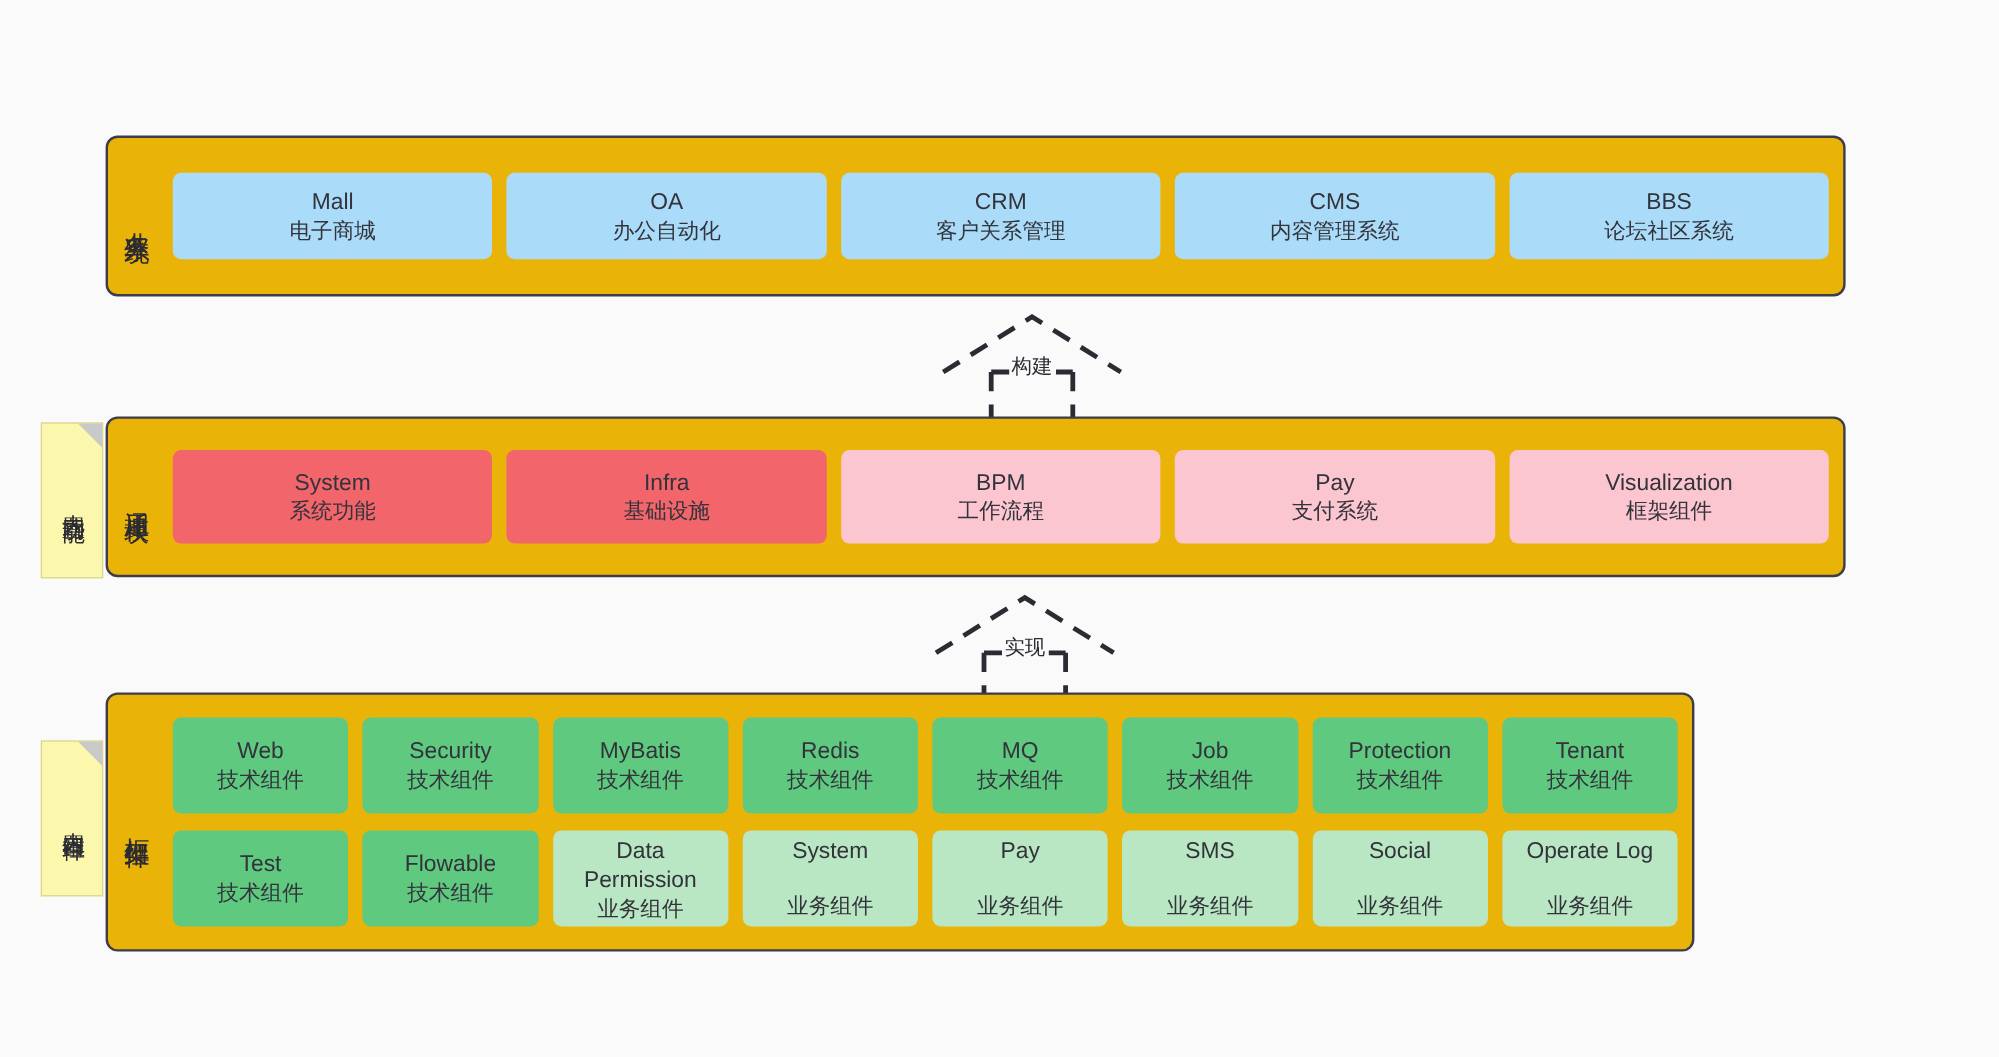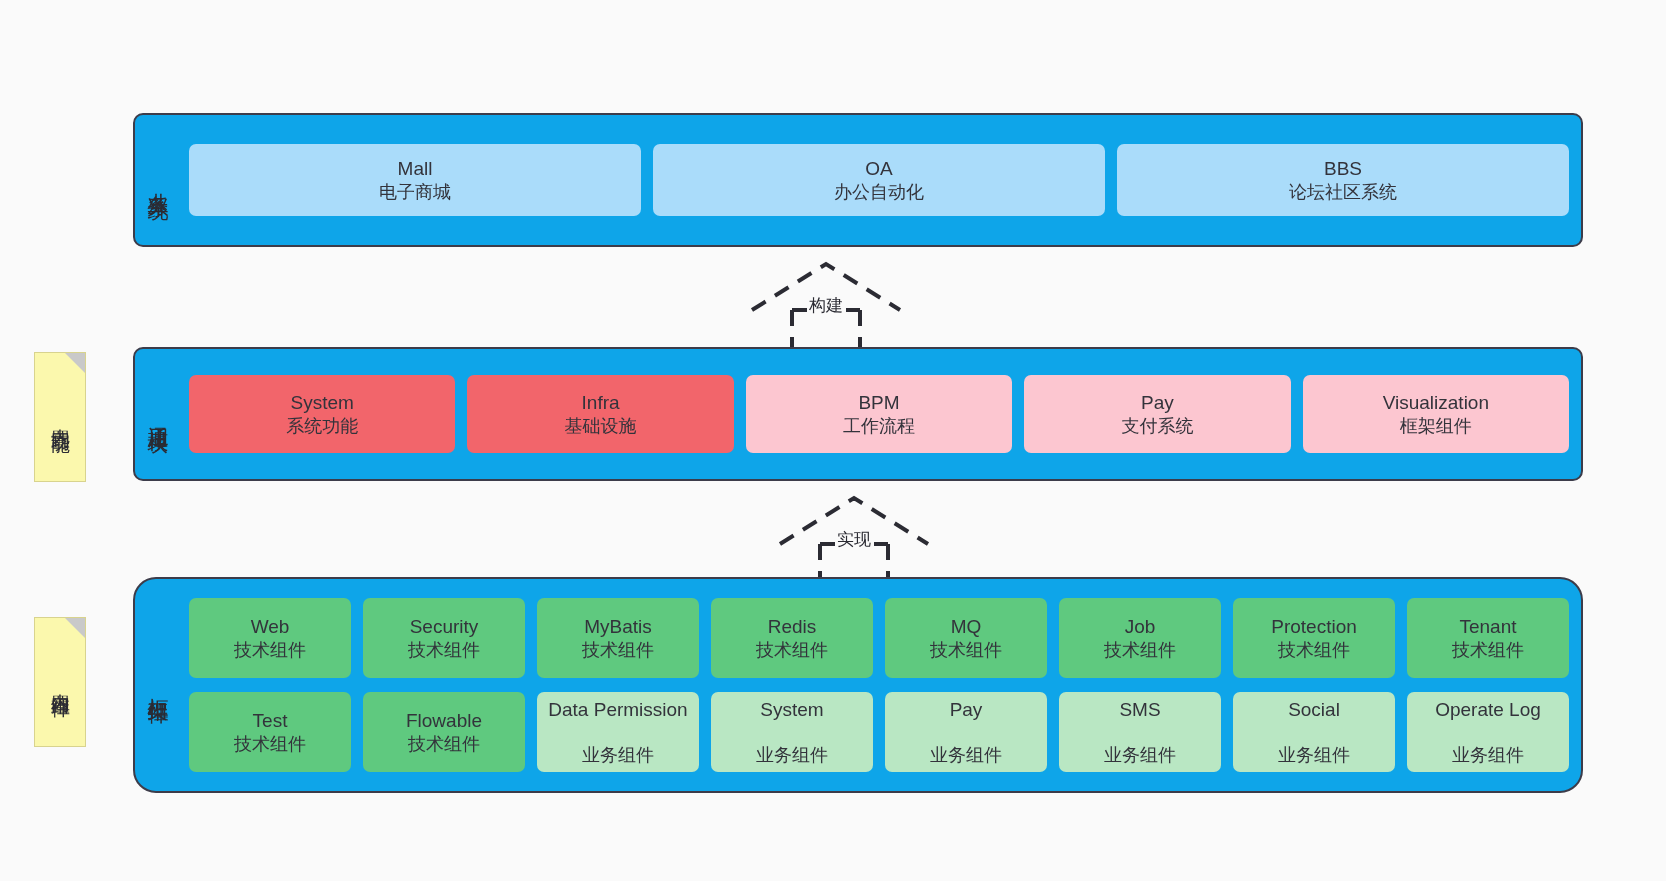--- a/index.html
+++ b/index.html
@@ -7,26 +7,25 @@
     width: 1666px; height: 881px;
     background: #fafafa;
     font-family: "Liberation Sans", "DejaVu Sans", sans-serif;
     overflow: hidden;
   }
   .canvas { position: relative; width: 1666px; height: 881px; }
 
   
   .band {
     position: absolute;
-    background: #0ea5e9;
+    background: #eab308;
     border: 2px solid #3c3c4a;
     border-radius: 10px;
     display: flex;
     align-items: stretch;
-    margin-left: 45px;
   }
   .band-title {
     flex: 0 0 auto;
     width: 46px;
     display: flex;
     align-items: center;
     justify-content: center;
     font-size: 21px;
     color: #2b2b33;
     writing-mode: vertical-rl;
@@ -75,21 +74,21 @@
   .pink  { background: #fcc6d0; }
   .green { background: #5fc97f; }
   .mint  { background: #b9e7c3; justify-content: space-between; }
 
   .band-biz   { left: 88px;  top: 113px; width: 1450px; height: 134px; }
   .band-biz .box { height: 72px; }
 
   .band-mod   { left: 88px;  top: 347px; width: 1450px; height: 134px; }
   .band-mod .box { height: 78px; }
 
-  .band-frame { left: 88px;  top: 577px; width: 1450px; height: 216px; border-radius: 23px; }
+  .band-frame { left: 88px;  top: 577px; width: 1324px; height: 216px; }
   .band-frame .box { height: 80px; }
 
   
   .note {
     position: absolute;
     width: 52px;
     background: #fbf8ad;
     border: 1px solid #d8d38e;
     display: flex;
     align-items: center;
@@ -118,38 +117,46 @@
     position: absolute;
     left: 50%;
     transform: translateX(-50%);
     top: 36px;
     font-size: 17px;
     color: #2b2b33;
     background: #fafafa;
     padding: 0 2px;
     white-space: nowrap;
   }
-  .arrow-build { left: 742px; top: 258px; width: 168px; height: 92px; }
+  .arrow-build { left: 776px; top: 258px; width: 168px; height: 92px; }
   .arrow-impl  { left: 770px; top: 492px; width: 168px; height: 92px; }
 </style>
 </head>
 <body>
 
 <div class="canvas">
 
   <div class="band band-biz">
     <div class="band-title">业务系统</div>
     <div class="band-items">
       <div class="box blue">
         <span class="en">Mall</span>
         <span class="cn">电子商城</span>
       </div>
       <div class="box blue">
         <span class="en">OA</span>
         <span class="cn">办公自动化</span>
+      </div>
+      <div class="box blue">
+        <span class="en">CRM</span>
+        <span class="cn">客户关系管理</span>
+      </div>
+      <div class="box blue">
+        <span class="en">CMS</span>
+        <span class="cn">内容管理系统</span>
       </div>
       <div class="box blue">
         <span class="en">BBS</span>
         <span class="cn">论坛社区系统</span>
       </div>
     </div>
   </div>
 
   <div class="arrow arrow-build">
     <svg width="168" height="92" viewBox="0 0 168 92" aria-hidden="true">

